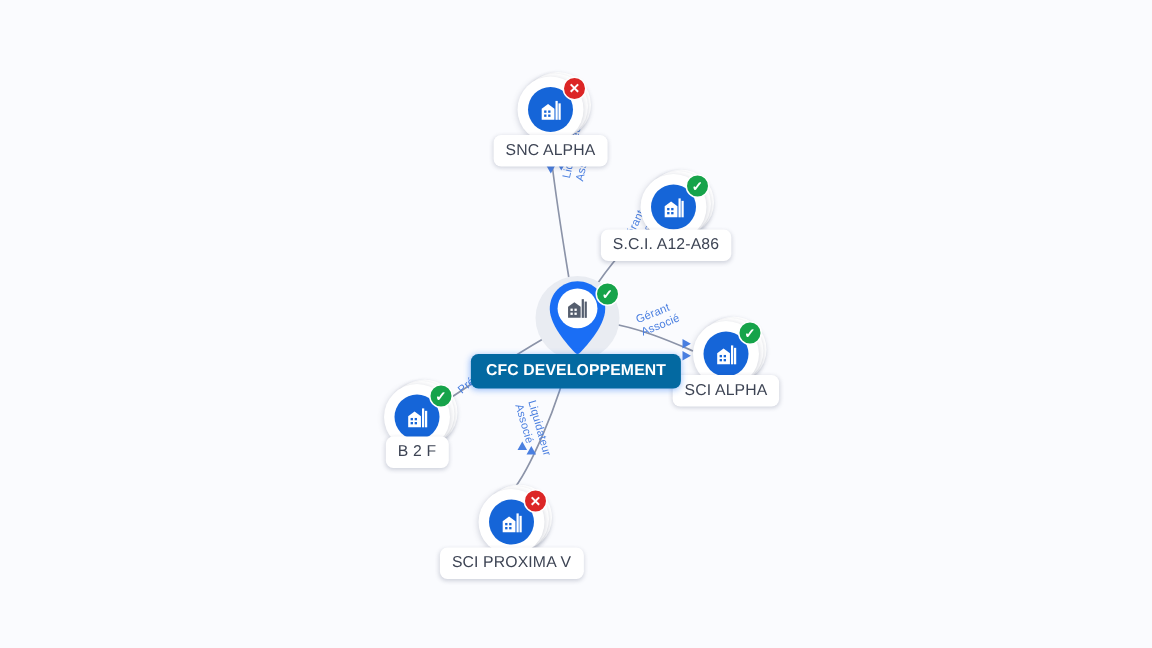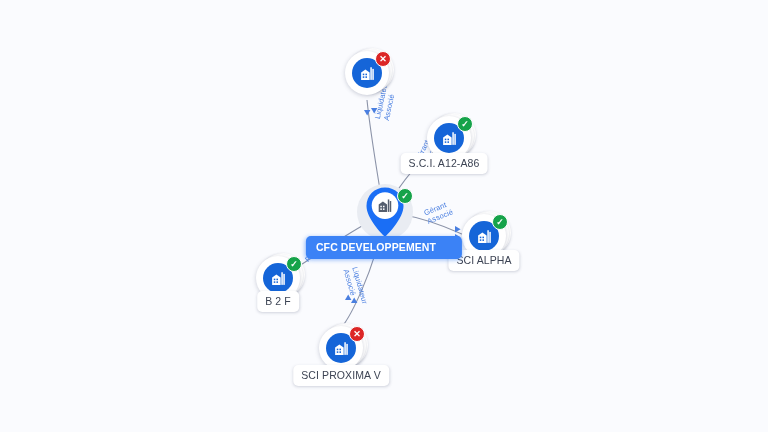--- a/index.html
+++ b/index.html
@@ -80,25 +80,25 @@
     background: #ffffff;
     color: #3d4454;
     font-size: 10.5px;
     letter-spacing: .1px;
     white-space: nowrap;
     padding: 4px 8px 5px 8px;
     border-radius: 5px;
     box-shadow: 0 1px 3px rgba(60,70,100,0.22);
   }
   .node-label.primary {
-    background: #3b82f6;
+    background: #0369a1;
     color: #ffffff;
     font-weight: bold;
     font-size: 10.5px;
-    padding: 5px 26px 6px 10px;
+    padding: 5px 10px 6px 10px;
     border-radius: 5px;
     box-shadow: 0 1px 4px rgba(26,110,245,0.45);
   }
 
   
   .pin {
     position: absolute;
     width: 0; height: 0;
   }
   .pin-halo {
@@ -202,20 +202,21 @@
           <rect x="18.8" y="5.5" width="2.1" height="15.5"></rect>
           <rect x="5.3" y="12.2" width="2.2" height="2.2" fill="#1565d8"></rect>
           <rect x="9.1" y="12.2" width="2.2" height="2.2" fill="#1565d8"></rect>
           <rect x="5.3" y="16" width="2.2" height="2.2" fill="#1565d8"></rect>
           <rect x="9.1" y="16" width="2.2" height="2.2" fill="#1565d8"></rect>
         </svg>
       </div>
     </div>
     <div class="badge bad">✕</div>
   </div>
+  <div class="node-label" style="left:367px; top:90px;">SNC ALPHA</div>
 
   <div class="node" style="left:449px; top:138px;">
     <div class="node-stack" style="width:44px;height:44px;left:-17px;top:-25px;"></div>
     <div class="node-stack" style="width:44px;height:44px;left:-19px;top:-24px;"></div>
     <div class="node-circle">
       <div class="node-inner">
         <svg width="17" height="17" viewBox="0 0 24 24" fill="#ffffff">
           <path d="M3 21V10.5L9 6.2l6 4.3V21H3z"></path>
           <rect x="16" y="3.2" width="2.1" height="17.8"></rect>
           <rect x="18.8" y="5.5" width="2.1" height="15.5"></rect>

